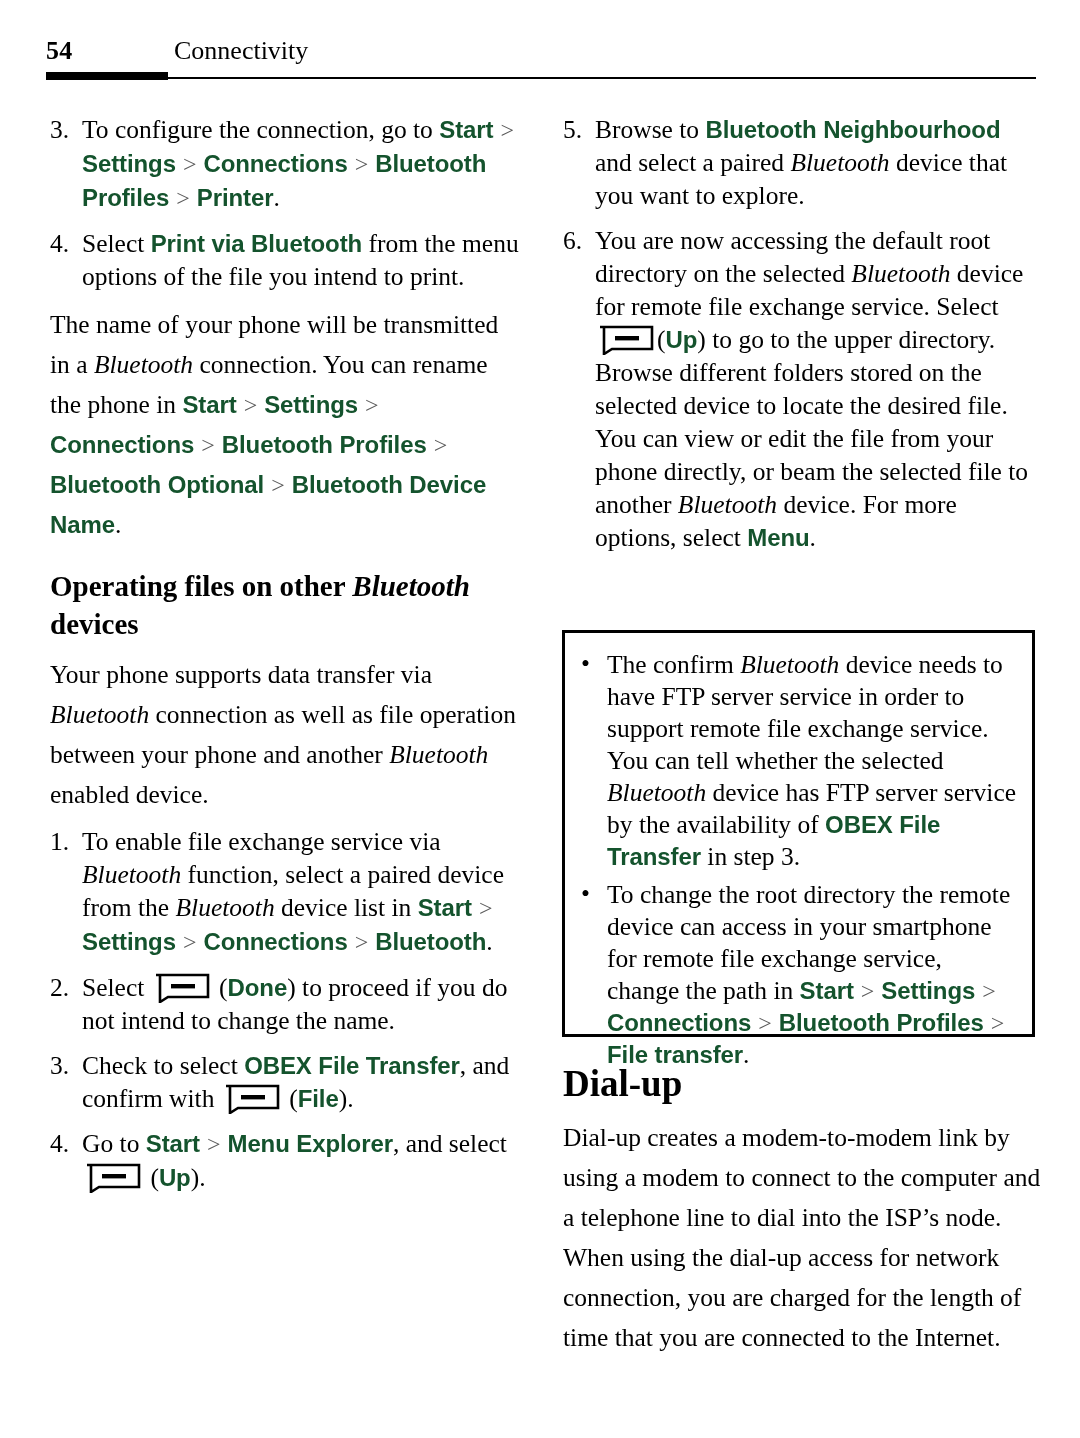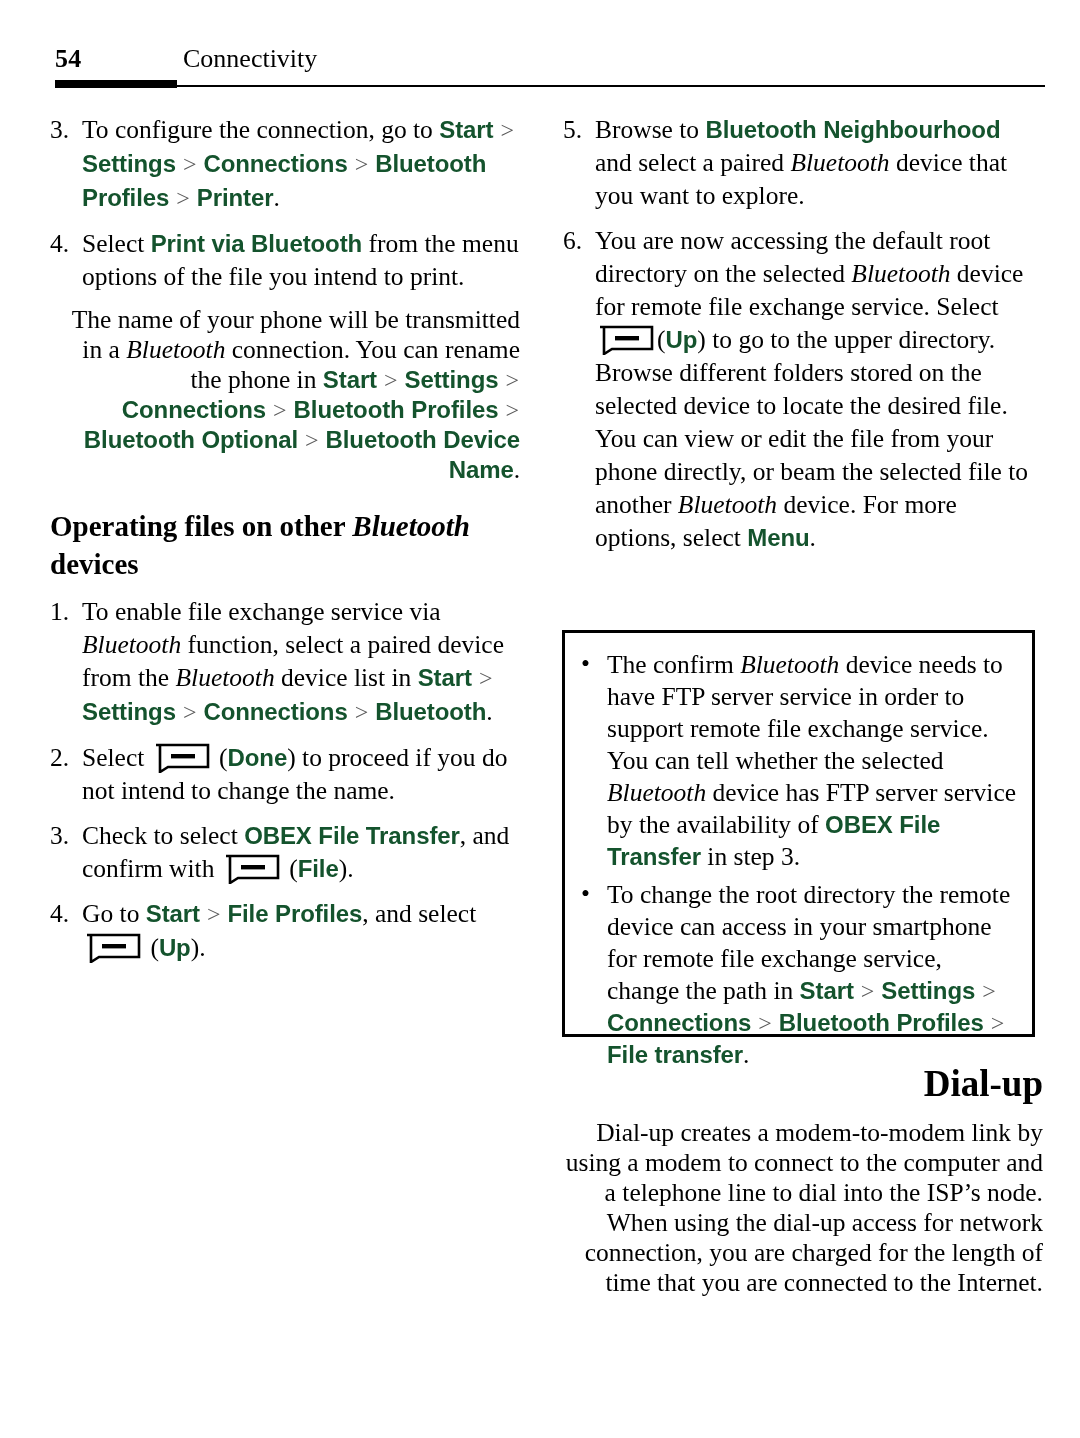--- a/index.html
+++ b/index.html
@@ -12,25 +12,24 @@
     height: 1438px;
     position: relative;
     font-family: "Liberation Serif", "DejaVu Serif", serif;
     color: #000000;
     overflow: hidden;
   }
 
   
   .page-header {
     position: absolute;
-    left: 55px;
+    left: 46px;
     top: 36px;
     width: 990px;
     height: 46px;
-    margin-top: 8px;
   }
   .page-number {
     position: absolute;
     left: 0px;
     top: 0px;
     font-size: 26px;
     font-weight: bold;
     font-family: "Liberation Serif", serif;
     letter-spacing: 0.2px;
   }
@@ -64,39 +63,38 @@
     position: absolute;
     top: 113px;
     width: 470px;
   }
   .col-left  { left: 50px; }
   .col-right { left: 563px; }
 
   
   .para {
     font-size: 25.5px;
-    line-height: 30px;
+    line-height: 40px;
     margin: 0 0 10px 0;
-    text-align: right;
+    text-align: left;
     font-family: "Liberation Serif", serif;
   }
   .h2 {
     font-size: 29px;
     line-height: 38px;
     font-weight: bold;
     font-family: "Liberation Serif", serif;
     margin: 22px 0 12px 0;
   }
   .h1 {
     font-size: 37px;
     line-height: 44px;
     font-weight: bold;
     font-family: "Liberation Serif", serif;
     margin: 10px 0 12px 0;
-    text-align: right;
   }
 
   
   .olist { margin: 0 0 12px 0; }
   .oitem {
     position: relative;
     padding-left: 32px;
     font-size: 25.5px;
     line-height: 33px;
     margin-bottom: 12px;
@@ -199,20 +197,21 @@
     <div class="oitem">
       <span class="num">4.</span><span>Select </span><span class="ui">Print via Bluetooth</span><span> from the menu options of the file you intend to print.</span>
     </div>
   </div>
 
 
   <p class="para"><span>The name of your phone will be transmitted in a </span><span class="it">Bluetooth</span><span> connection. You can rename the phone in </span><span class="ui">Start</span><span class="sep"> &gt; </span><span class="ui">Settings</span><span class="sep"> &gt; </span><span class="ui">Connections</span><span class="sep"> &gt; </span><span class="ui">Bluetooth Profiles</span><span class="sep"> &gt; </span><span class="ui">Bluetooth Optional</span><span class="sep"> &gt; </span><span class="ui">Bluetooth Device Name</span><span>.</span></p>
 
   <h2 class="h2"><span>Operating files on other </span><span class="bi">Bluetooth</span><span> devices</span></h2>
 
+  <p class="para"><span>Your phone supports data transfer via </span><span class="it">Bluetooth</span><span> connection as well as file operation between your phone and another </span><span class="it">Bluetooth</span><span> enabled device.</span></p>
 
   <div class="olist">
 
     <div class="oitem">
       <span class="num">1.</span><span>To enable file exchange service via </span><span class="it">Bluetooth</span><span> function, select a paired device from the </span><span class="it">Bluetooth</span><span> device list in </span><span class="ui">Start</span><span class="sep"> &gt; </span><span class="ui">Settings</span><span class="sep"> &gt; </span><span class="ui">Connections</span><span class="sep"> &gt; </span><span class="ui">Bluetooth</span><span>.</span>
     </div>
 
     <div class="oitem">
       <span class="num">2.</span><span>Select </span><span class="softkey"><svg width="56" height="30" viewBox="0 0 56 30">
             <path d="M2 2 H54 V24 H14 L6 29 V2 Z" fill="none" stroke="#000" stroke-width="2.6" stroke-linejoin="miter"></path>
@@ -221,21 +220,21 @@
     </div>
 
     <div class="oitem">
       <span class="num">3.</span><span>Check to select </span><span class="ui">OBEX File Transfer</span><span>, and confirm with </span><span class="softkey"><svg width="56" height="30" viewBox="0 0 56 30">
             <path d="M2 2 H54 V24 H14 L6 29 V2 Z" fill="none" stroke="#000" stroke-width="2.6" stroke-linejoin="miter"></path>
             <rect x="17" y="11" width="24" height="4.4" fill="#000"></rect>
           </svg></span><span>&nbsp;(</span><span class="ui">File</span><span>)</span><span>.</span>
     </div>
 
     <div class="oitem">
-      <span class="num">4.</span><span>Go to </span><span class="ui">Start</span><span class="sep"> &gt; </span><span class="ui">File Profiles</span><span>, and select </span><br><span class="softkey"><svg width="56" height="30" viewBox="0 0 56 30">
+      <span class="num">4.</span><span>Go to </span><span class="ui">Start</span><span class="sep"> &gt; </span><span class="ui">Menu Explorer</span><span>, and select </span><br><span class="softkey"><svg width="56" height="30" viewBox="0 0 56 30">
             <path d="M2 2 H54 V24 H14 L6 29 V2 Z" fill="none" stroke="#000" stroke-width="2.6" stroke-linejoin="miter"></path>
             <rect x="17" y="11" width="24" height="4.4" fill="#000"></rect>
           </svg></span><span>&nbsp;(</span><span class="ui">Up</span><span>)</span><span>.</span>
     </div>
 
   </div>
 </div>
 
 <div class="col col-right">
   <div class="olist">

